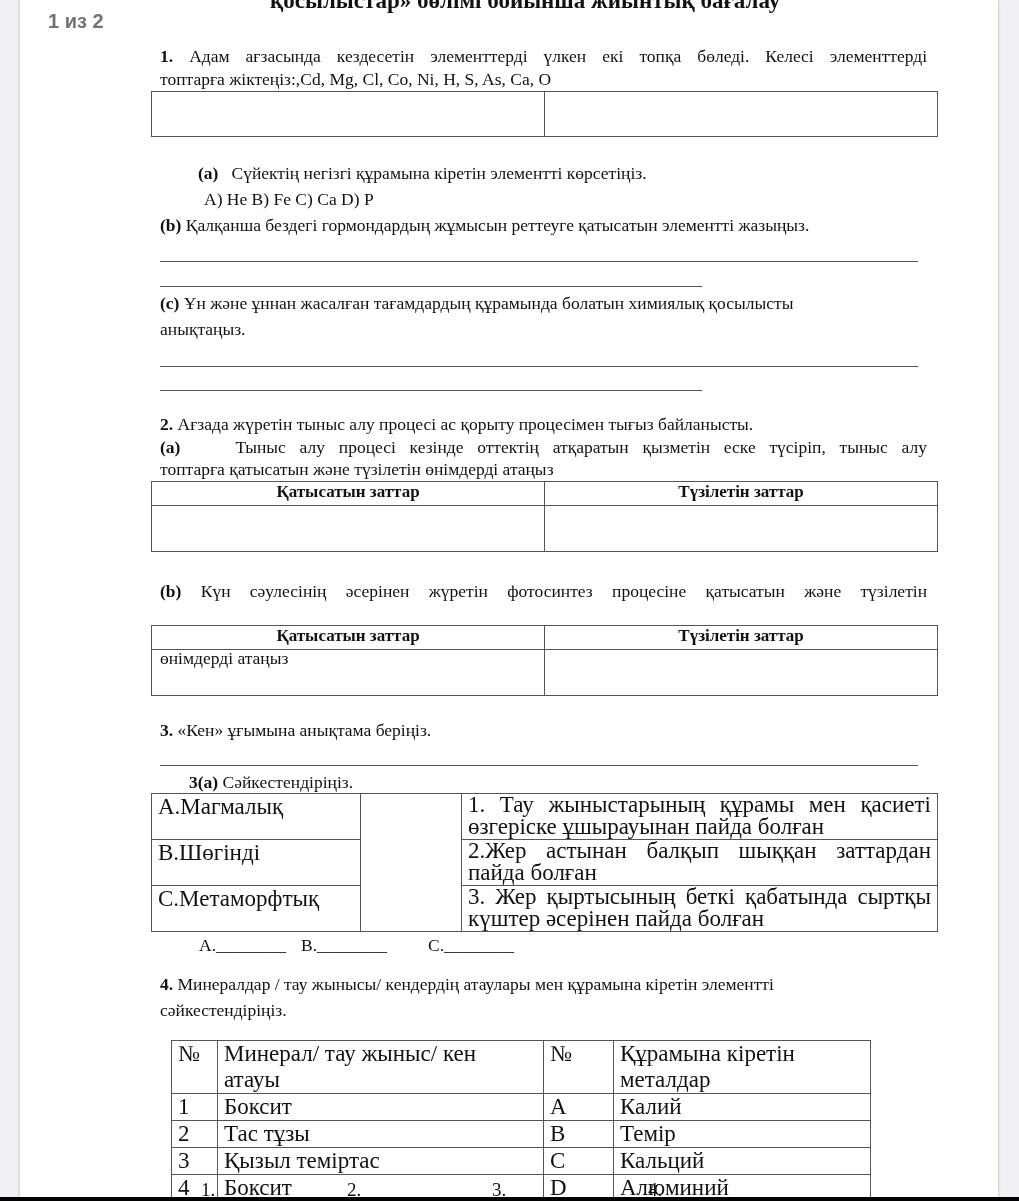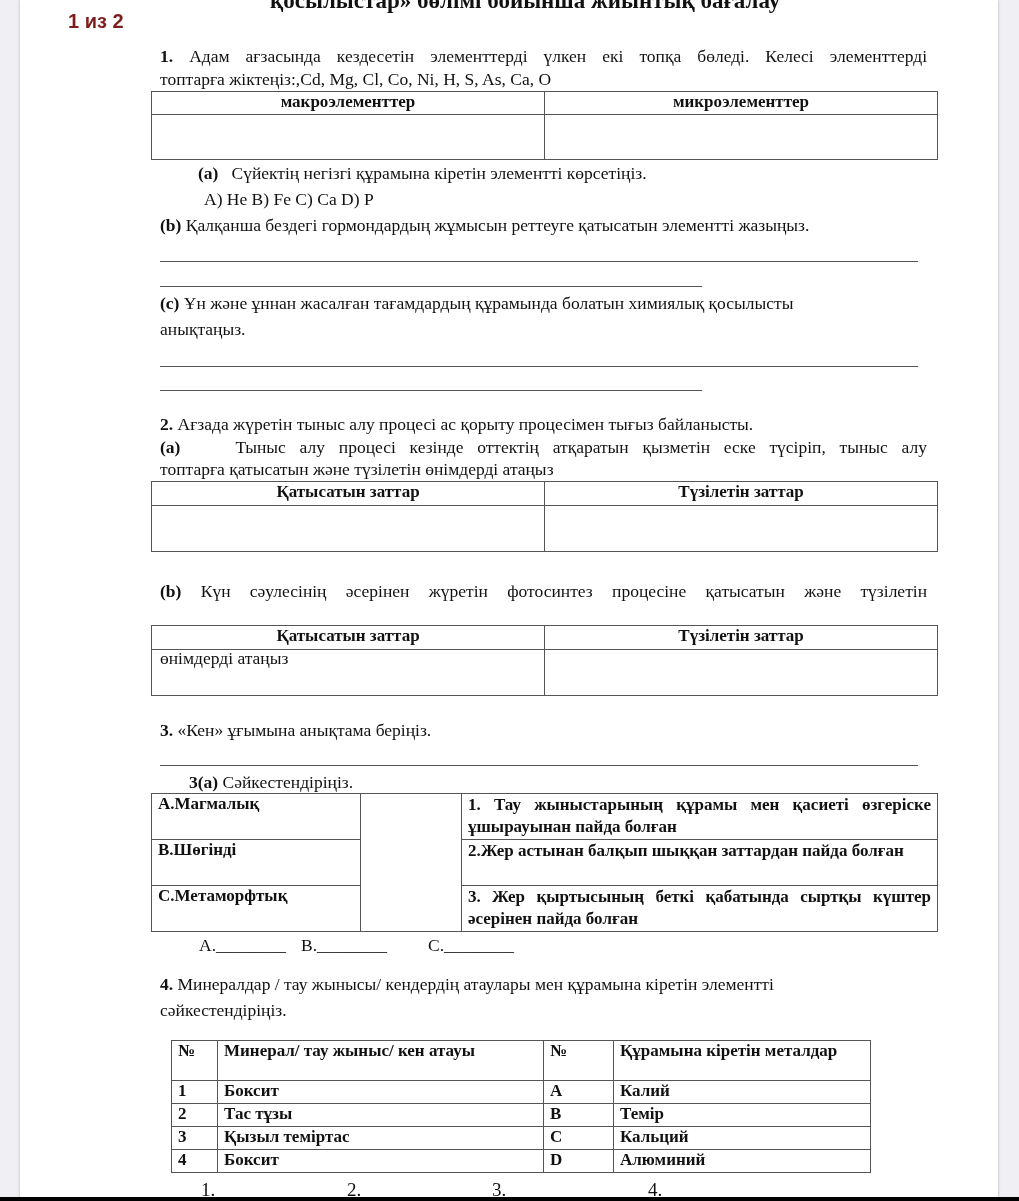--- a/index.html
+++ b/index.html
@@ -9,52 +9,48 @@
     font-family:"Liberation Serif", serif; color:#111;
   }
   .page {
     position:absolute; left:20px; top:0; width:978px; height:1198px;
     background:#fff;
     box-shadow: -1px 0 2px rgba(0,0,0,0.12), 1px 0 2px rgba(0,0,0,0.12);
   }
   .bottom-bar { position:absolute; left:0; top:1197px; width:1019px; height:4px; background:#000; }
   .pager {
     position:absolute; left:48px; top:10px;
-    font-family:"Liberation Sans", sans-serif; font-size:20px; font-weight:bold; color:#7f1d1d;margin-left:20px;
+    font-family:"Liberation Sans", sans-serif; font-size:20px; font-weight:bold; color:#737373;
   }
   .abs { position:absolute; }
   .title { left:270px; top:-12px; font-size:23px; font-weight:bold; white-space:nowrap; }
   .txt { font-size:17.5px; line-height:23px; white-space:nowrap; }
   .justify { text-align:justify; text-align-last:justify; white-space:normal; }
   b { font-weight:bold; }
   table { border-collapse:collapse; position:absolute; }
-  td, th { border:1px solid #555; font-size:17px; padding:0 6px; vertical-align:top; font-weight:bold; }
+  td, th { border:1px solid #555; font-size:23px; padding:0 6px; vertical-align:top; font-weight:normal; }
   th.hd { font-weight:bold; text-align:center; font-size:17px; }
   .line { position:absolute; height:0; border-top:1px solid #555; }
 </style>
 </head>
 <body>
 
 <div class="page"></div>
 <div class="pager">1 из 2</div>
 
 <div class="abs title">қосылыстар» бөлімі бойынша жиынтық   бағалау</div>
 
 <div class="abs txt justify" style="left:160px; top:45px; width:767px;">
   <b>1.</b>
   <span>Адам ағзасында кездесетін элементтерді үлкен екі топқа бөледі. Келесі элементтерді</span>
 </div>
 <div class="abs txt" style="left:160px; top:68px;">топтарға жіктеңіз:,Cd, Mg, Cl, Co,  Ni,  H, S, As, Ca, O</div>
 
 <table style="left:151px; top:91px; width:787px;">
   <tbody>
-      <tr style="height:23px;">
-    <th class="hd" style="width:50%;">макроэлементтер</th>
-    <th class="hd">микроэлементтер</th>
-  </tr>
   <tr style="height:45px;">
     <td></td>
     <td></td>
   </tr>
 </tbody>
   </table>
 
 <div class="abs txt" style="left:170px; top:162px;margin-left:28px;">
   <b>(a)</b>&nbsp;&nbsp;
   <span>Сүйектің негізгі құрамына кіретін элементті көрсетіңіз.</span>

